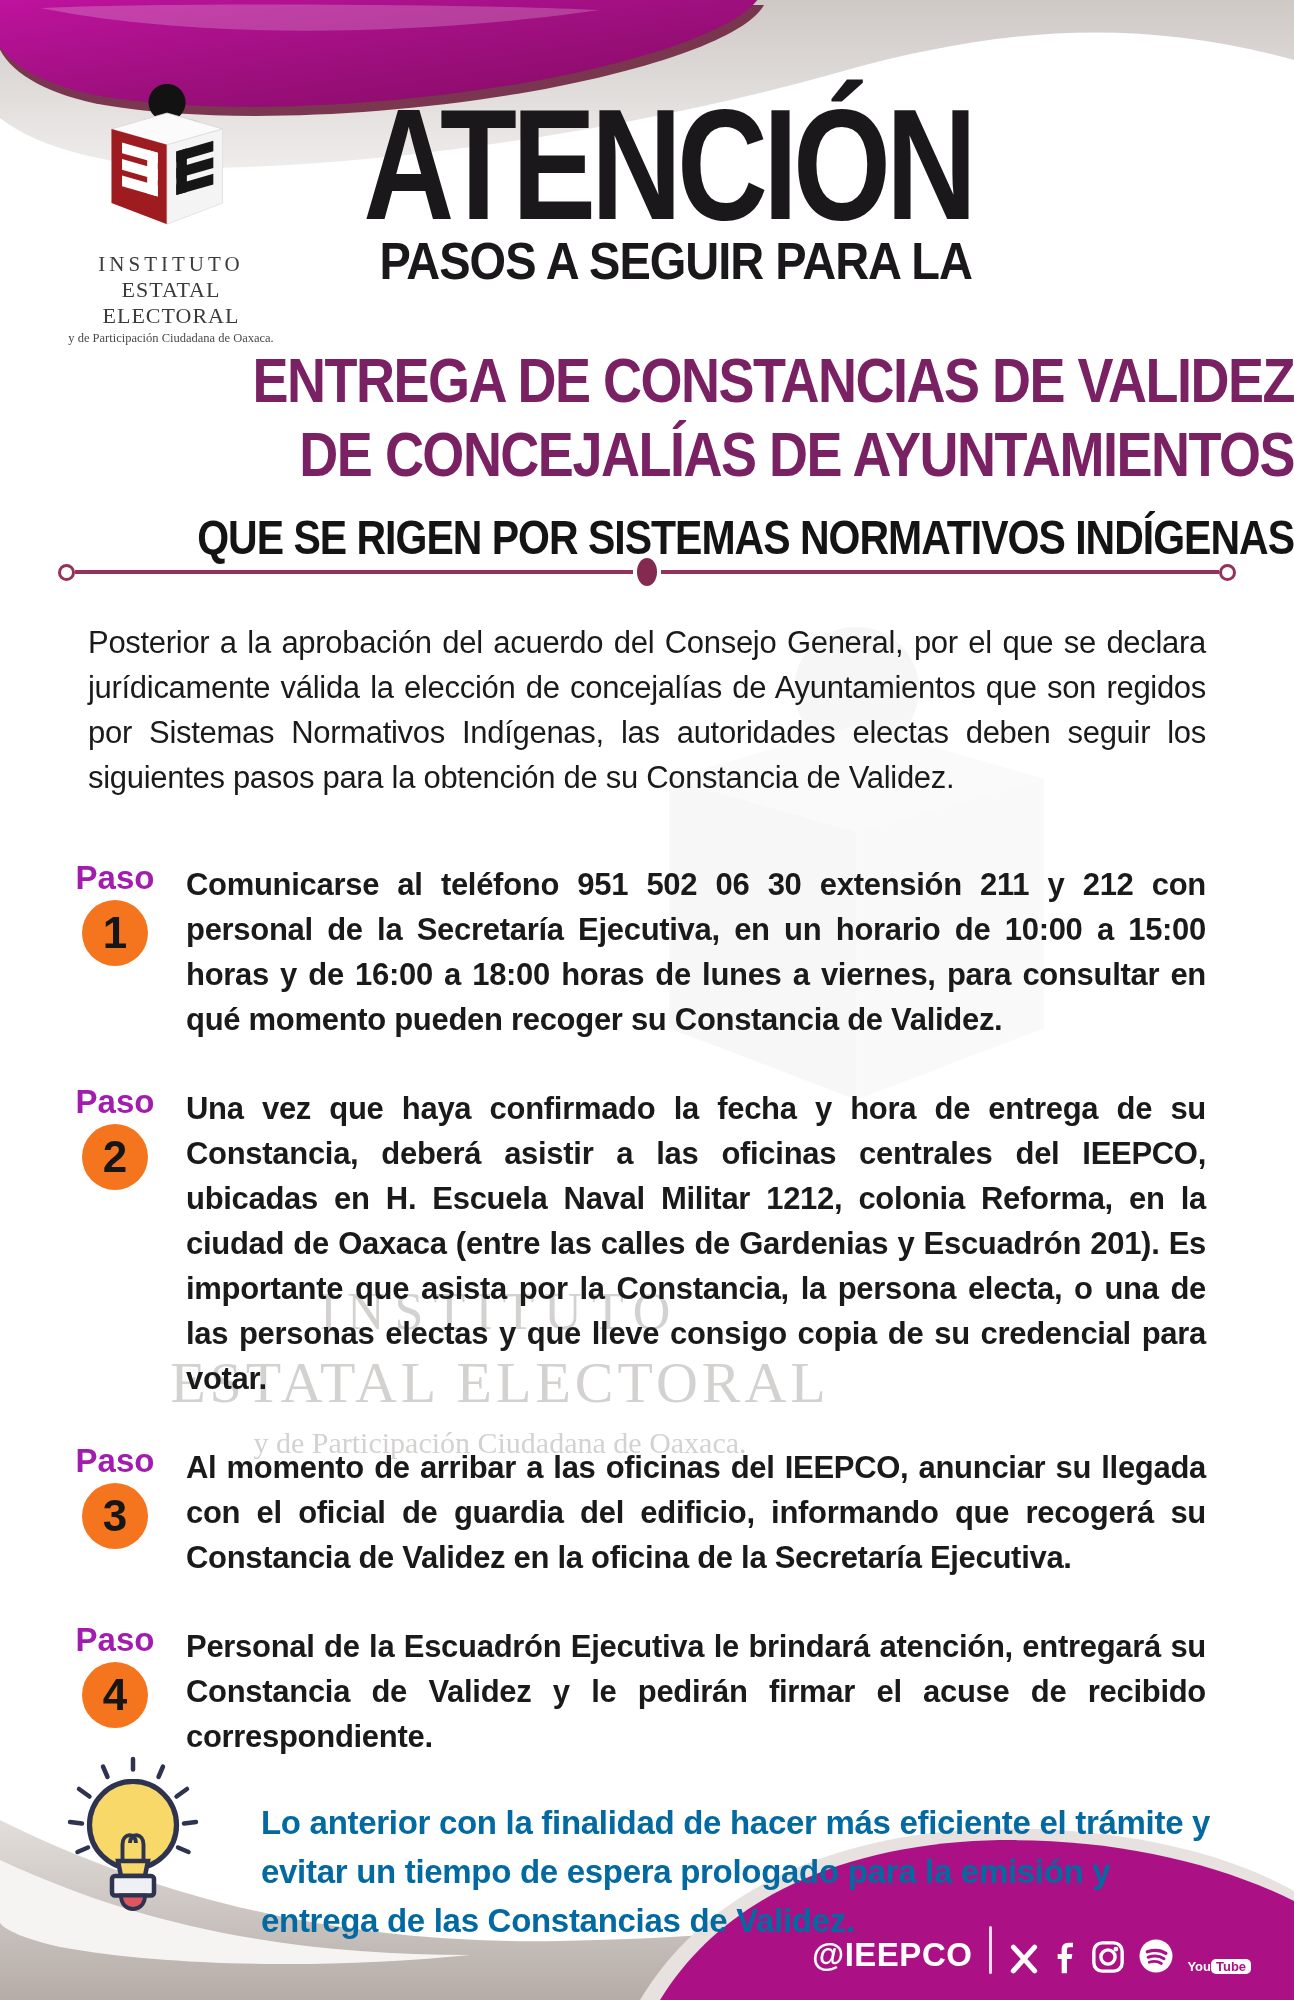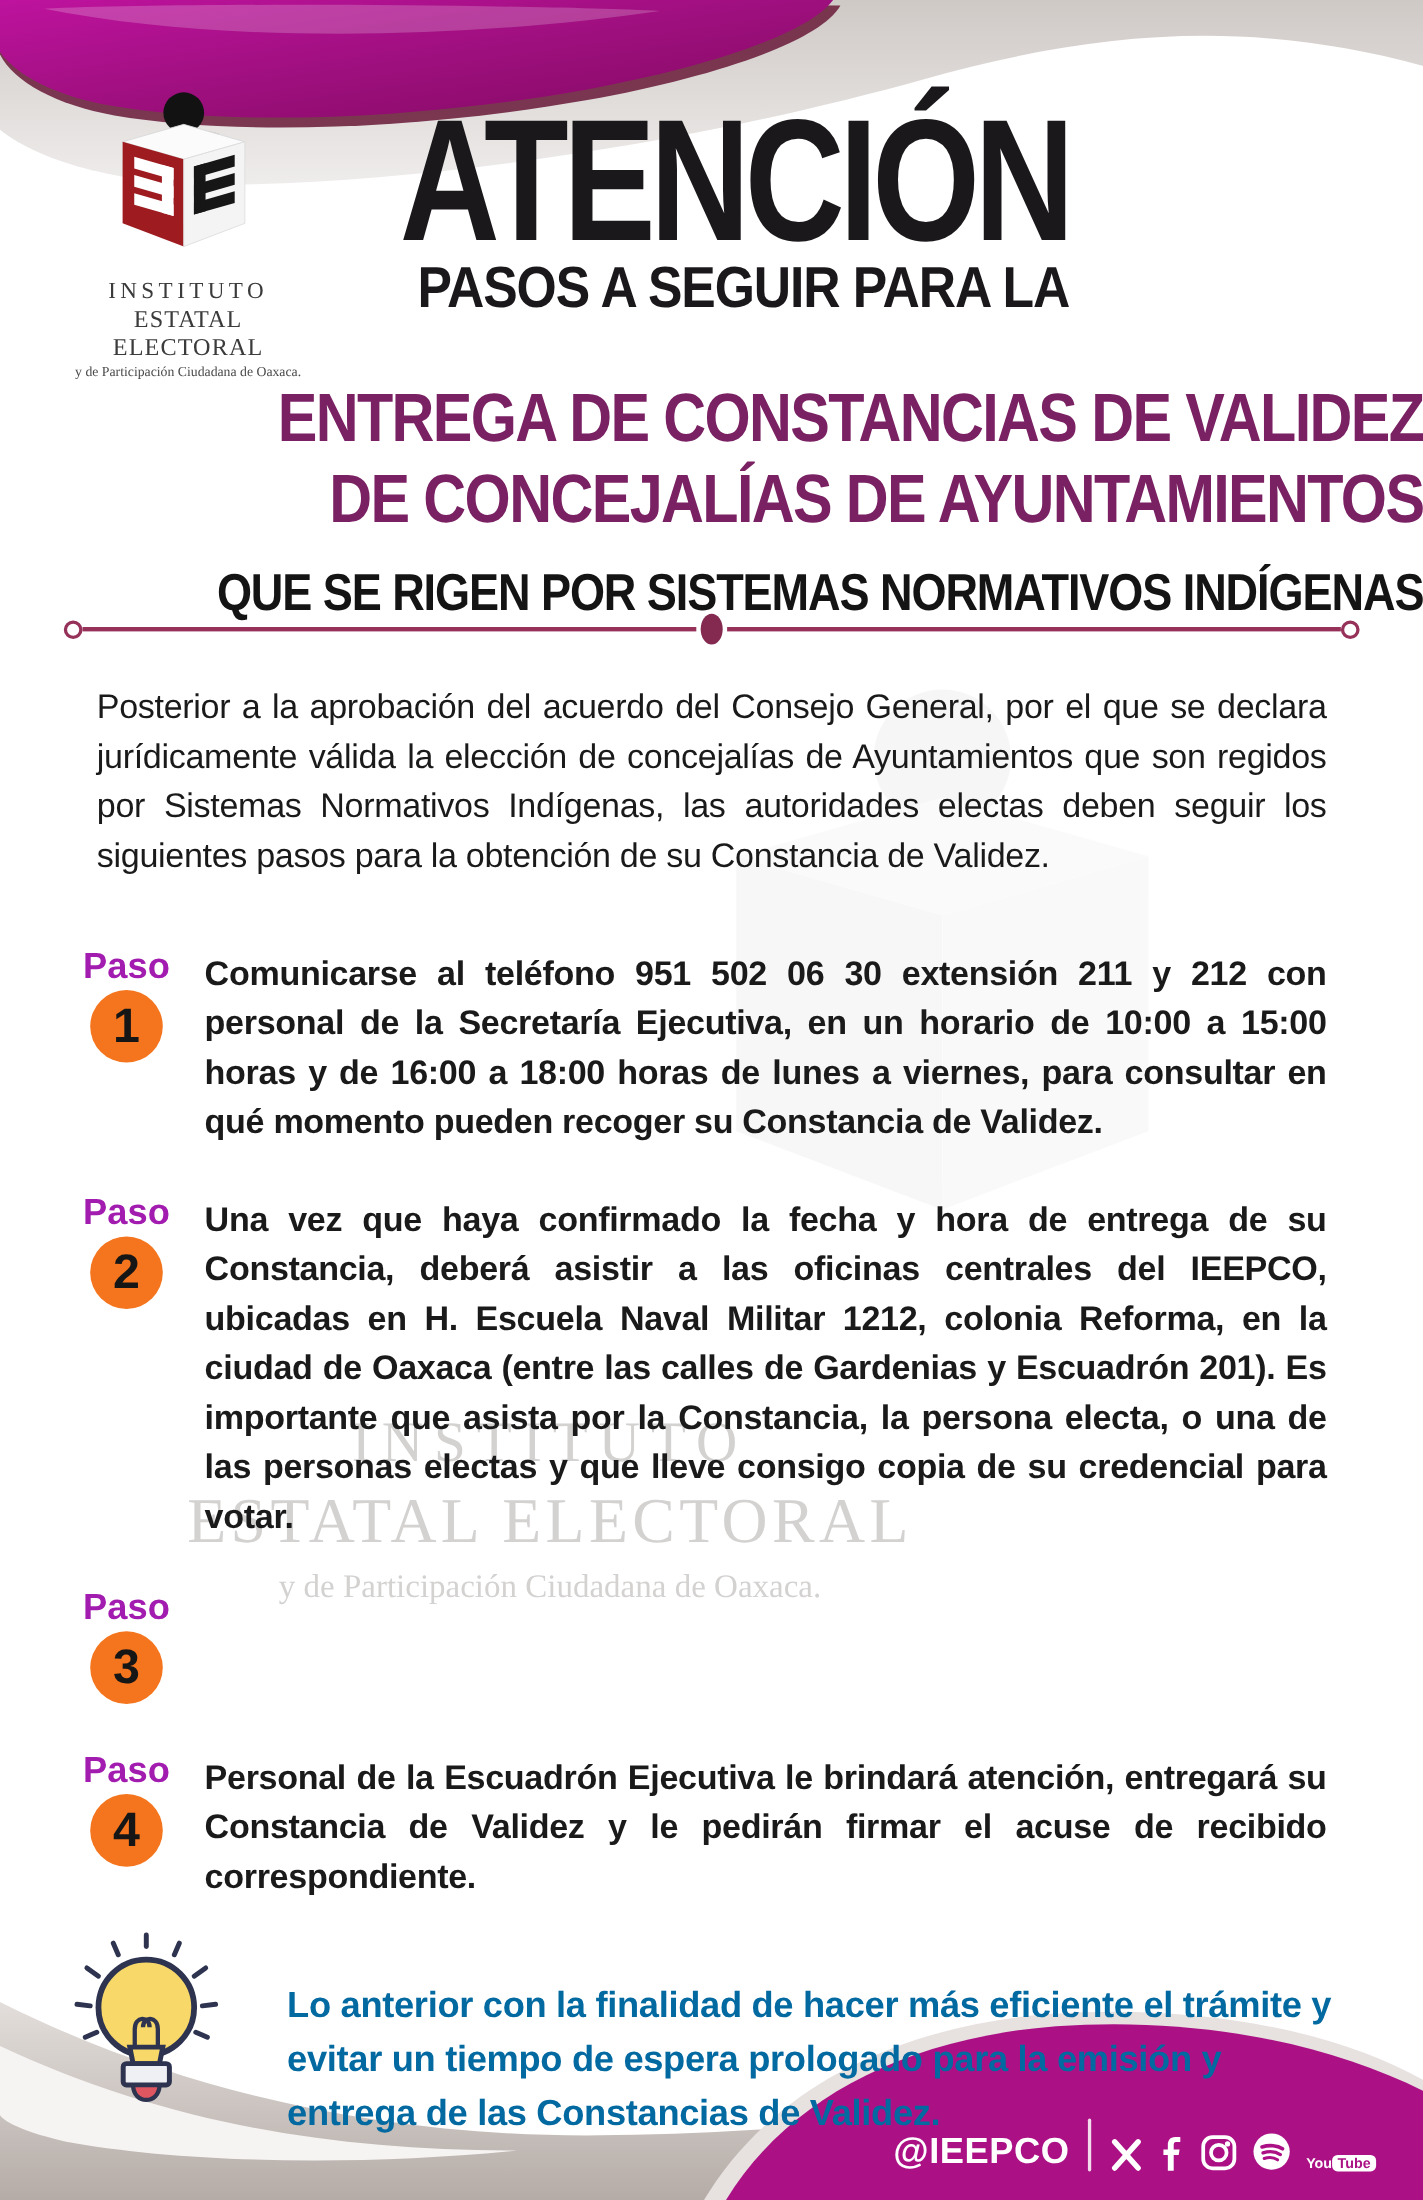--- a/index.html
+++ b/index.html
@@ -166,20 +166,21 @@
         <div class="step-num">2</div>
       </div>
       <div class="step-text">Una vez que haya confirmado la fecha y hora de entrega de su Constancia, deberá asistir a las oficinas centrales del IEEPCO, ubicadas en H. Escuela Naval Militar 1212, colonia Reforma, en la ciudad de Oaxaca (entre las calles de Gardenias y Escuadrón 201). Es importante que asista por la Constancia, la persona electa, o una de las personas electas y que lleve consigo copia de su credencial para votar.</div>
     </div>
 
     <div class="step">
       <div class="step-badge">
         <div class="step-label">Paso</div>
         <div class="step-num">3</div>
       </div>
+      <div class="step-text">Al momento de arribar a las oficinas del IEEPCO, anunciar su llegada con el oficial de guardia del edificio, informando que recogerá su Constancia de Validez en la oficina de la Secretaría Ejecutiva.</div>
     </div>
 
     <div class="step">
       <div class="step-badge">
         <div class="step-label">Paso</div>
         <div class="step-num">4</div>
       </div>
       <div class="step-text">Personal de la Escuadrón Ejecutiva le brindará atención, entregará su Constancia de Validez y le pedirán firmar el acuse de recibido correspondiente.</div>
     </div>
 

